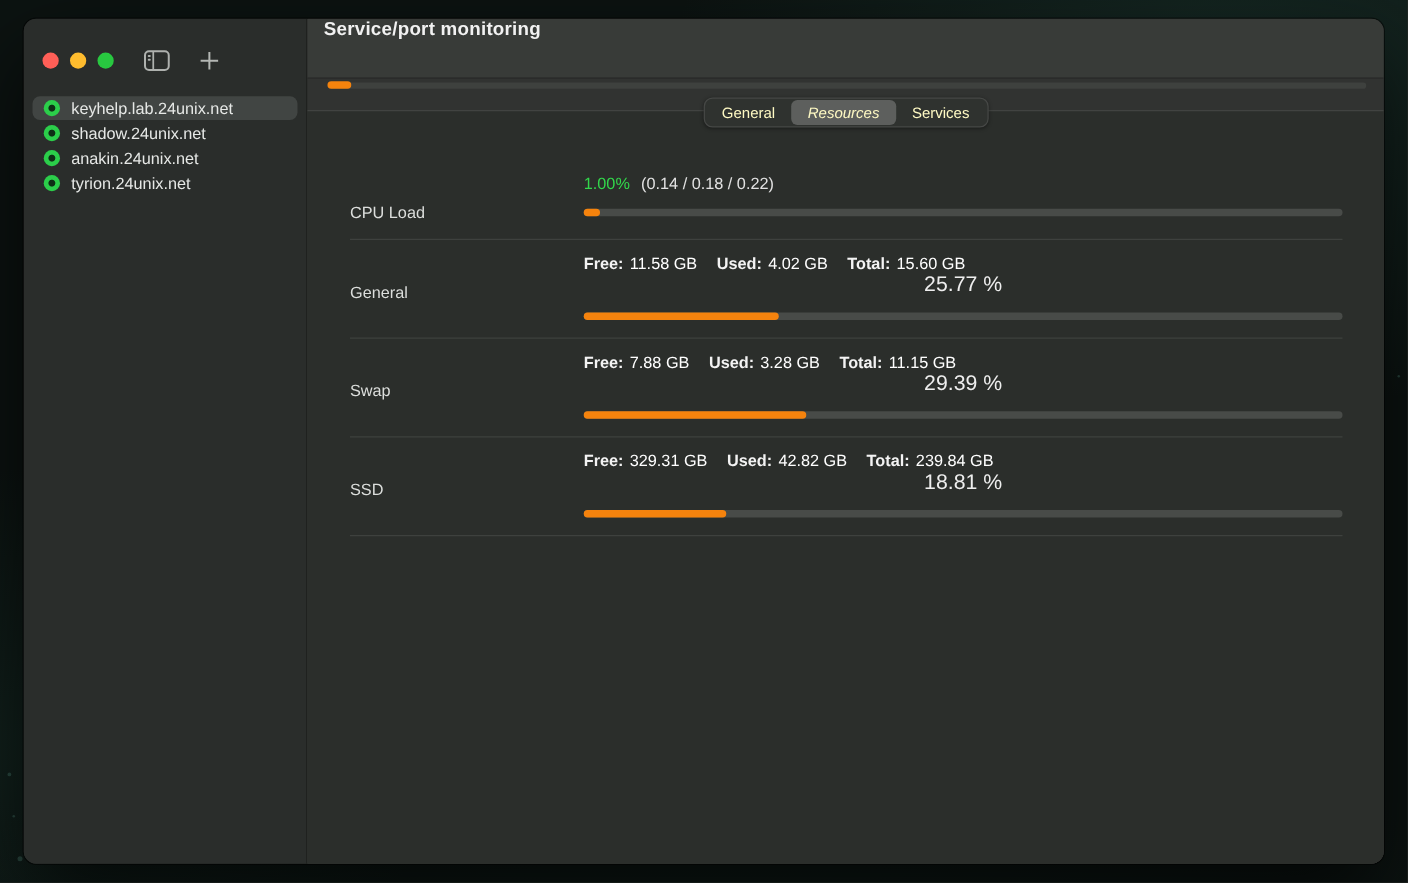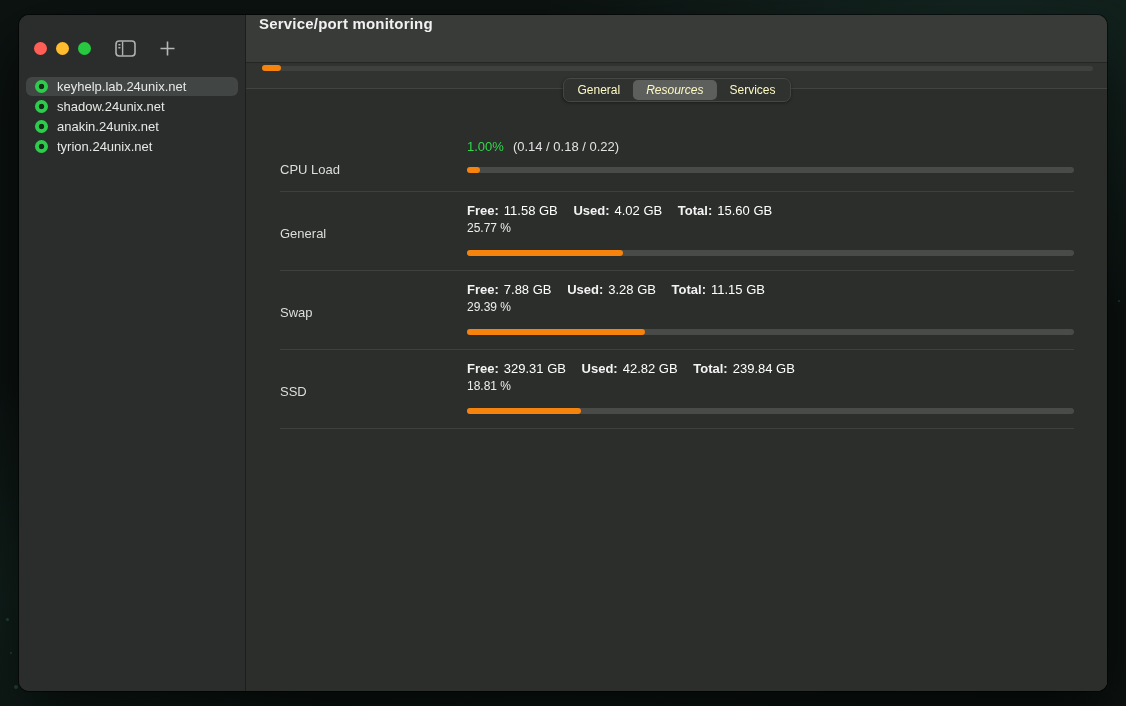--- a/index.html
+++ b/index.html
@@ -65,21 +65,21 @@
     padding:10px 0 14px;}
   .row.first{padding-top:8px;}
   .rlabel{font-size:13px;color:#dcdedc;padding-top:1px;margin-top:23px;}
   .vcol{min-width:0;}
   .vline{font-size:13px;color:#e2e2e2;line-height:17px;}
   .k{font-weight:700;color:#f3f3f3;}
   .kv{margin-right:12px;}
   .v{color:#ffffff;margin-left:5px;margin-top:30px;}
   .green{color:#32d74b;}
   .paren{margin-left:9px;color:#e2e2e2;}
-  .pct{text-align:left;font-size:12px;color:#eeeeee;line-height:16px;margin-top:1px;}
+  .pct{text-align:center;font-size:17px;color:#eeeeee;line-height:16px;margin-top:1px;}
   .bar{position:relative;height:6px;margin-top:14px;}
   .bar.cpu{margin-top:12px;}
   .bar-track{position:absolute;left:0;right:0;top:0;bottom:0;background:#484b48;border-radius:3px;}
   .bar-fill{position:absolute;left:0;top:0;bottom:0;background:#f5830d;border-radius:3px;min-width:13px;}
 </style>
 </head>
 <body>
 
 <div class="speck" style="left:14px;top:685px;width:4px;height:4px;"></div>
 <div class="speck" style="left:6px;top:618px;width:3px;height:3px;"></div>

